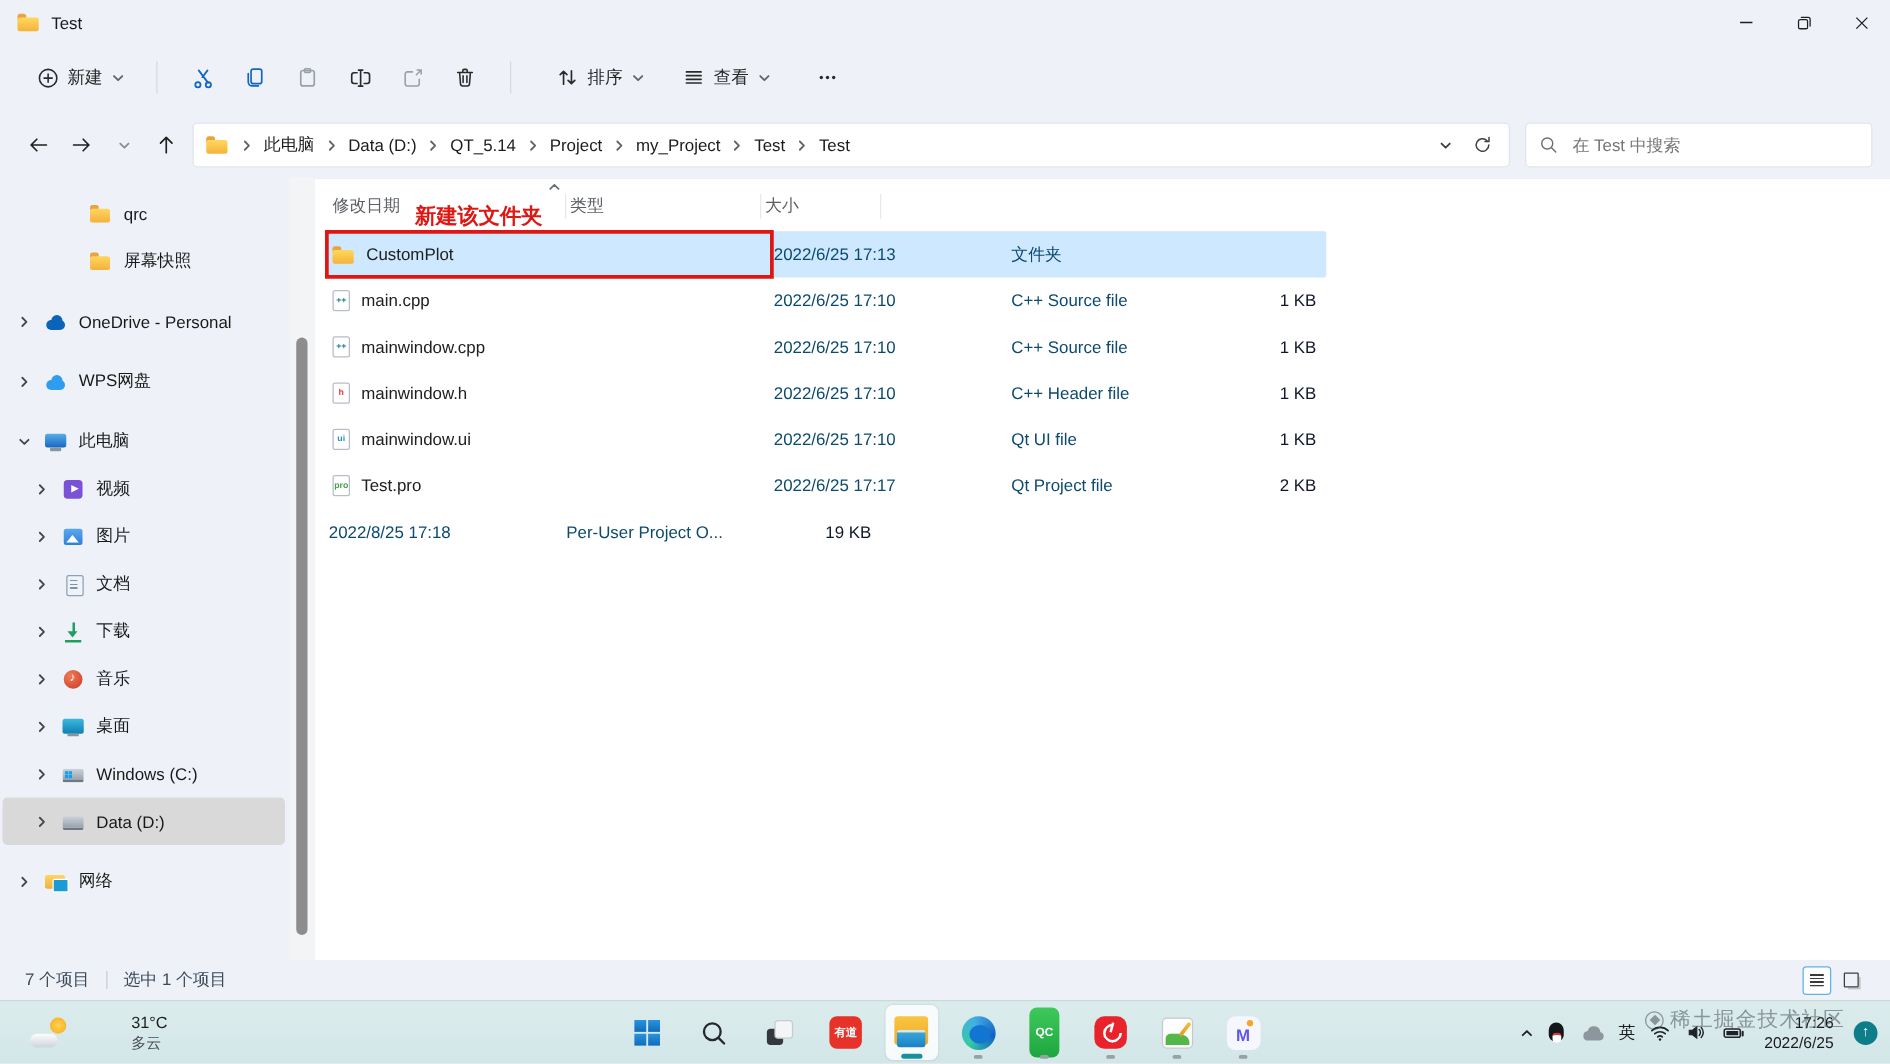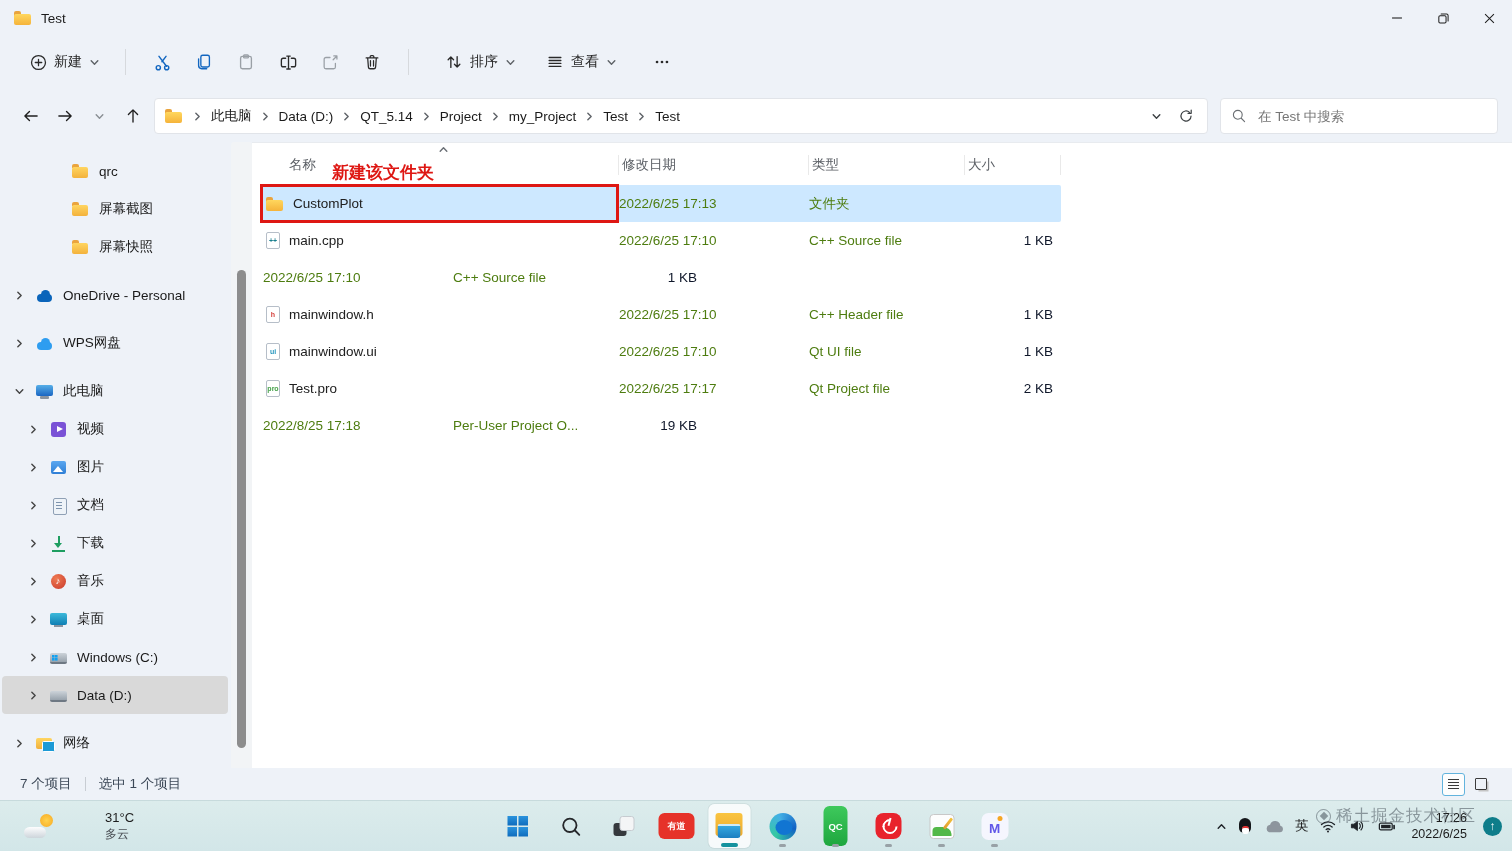--- a/index.html
+++ b/index.html
@@ -93,21 +93,21 @@
   .sort-caret{position:absolute;left:186px;top:1px;color:#6a6f75;}
   .fl-header{position:absolute;top:8px;left:11px;display:flex;height:28px;align-items:center;font-size:13.5px;color:#5c6066;}
   .hcell{display:flex;align-items:center;height:20px;border-right:1px solid #e9e9e9;padding-left:3px;}
   .hcell.first{padding-left:26px;}
   .hcell.last{justify-content:flex-start;}
   .fl-rows{position:absolute;top:42px;left:11px;}
   .frow{display:flex;align-items:center;height:37px;font-size:13.5px;color:#202020;border-radius:2px;}
   .frow.sel{background:#cde8ff;}
   .cell{display:flex;align-items:center;height:100%;}
   .cell.c-name{gap:9px;padding-left:3px;}
-  .cell.c-dim{color:#4d7c0f;}
+  .cell.c-dim{color:#0c4a6e;}
   .cell.c-size{justify-content:flex-end;padding-right:8px;color:#0f172a;}
   .fdoc{width:14px;height:17px;background:#fff;border:1px solid #b6bec8;border-radius:2px;
     display:flex;align-items:center;justify-content:center;font-size:7px;font-weight:bold;flex:none;}
   .red-box{position:absolute;left:8px;top:41px;width:359px;height:39px;border:3px solid #de1713;z-index:5;}
   .annotation{position:absolute;left:80px;top:18px;font-size:17px;font-weight:bold;color:#de1713;z-index:6;}
 
   
   .statusbar{position:absolute;left:0;right:0;bottom:0;height:32px;display:flex;align-items:center;
     padding:0 20px;font-size:13.5px;color:#3c4857;background:#eef2f8;}
   .st-divider{width:1px;height:14px;background:#c8cdd3;margin:0 13px;}
@@ -135,21 +135,21 @@
   .tk-ic{position:relative;display:flex;align-items:center;justify-content:center;}
   .tk-start{width:21px;height:21px;background:
     linear-gradient(#2a93dd,#0f6cbd) 0 0/9.5px 9.5px no-repeat,
     linear-gradient(#2a93dd,#0f6cbd) 11.5px 0/9.5px 9.5px no-repeat,
     linear-gradient(#2a93dd,#0f6cbd) 0 11.5px/9.5px 9.5px no-repeat,
     linear-gradient(#2a93dd,#0f6cbd) 11.5px 11.5px/9.5px 9.5px no-repeat;}
   .tk-search{color:#26282b;}
   .tk-taskview{width:21px;height:20px;}
   .tk-taskview::before{content:"";position:absolute;left:0;bottom:0;width:13px;height:13px;background:#35393d;border-radius:3px;}
   .tk-taskview::after{content:"";position:absolute;right:0;top:0;width:13px;height:13px;background:#f4f5f6;border:1px solid #c6cbd0;border-radius:3px;}
-  .tk-youdao{width:36px;height:26px;background:#e63229;border-radius:6px;}
+  .tk-youdao{width:26px;height:26px;background:#e63229;border-radius:6px;}
   .tk-youdao .tk-txt{color:#fff;font-size:9px;font-weight:bold;letter-spacing:0;}
   .tk-explorer{width:30px;height:26px;}
   .tk-explorer::before{content:"";position:absolute;left:1px;top:0;width:27px;height:23px;background:linear-gradient(#f9c440,#eeab2f);border-radius:3px;}
   .tk-explorer::after{content:"";position:absolute;left:3px;top:11px;width:23px;height:12px;background:linear-gradient(#34a7e0,#1c7fc0);
     border-top:2px solid #cdeaf8;border-radius:2px 2px 3px 3px;}
   .tk-edge{width:27px;height:27px;border-radius:50%;background:conic-gradient(from 220deg,#35c9a2,#43b0e5,#1261c4,#35c9a2);overflow:hidden;}
   .tk-edge::after{content:"";position:absolute;left:6px;top:7px;width:17px;height:15px;border-radius:50%;background:#1175d2;}
   .tk-qc{width:24px;height:40px;background:linear-gradient(#3ec95c,#1ea63e);border-radius:6px;}
   .tk-qc .tk-txt{color:#fff;font-size:9.5px;font-weight:bold;}
   .tk-netease{width:26px;height:26px;background:#e8232c;border-radius:8px;}
@@ -426,25 +426,20 @@
   <div class="sidebar">
     <div>
         <div class="side-item" style="padding-left: 46px;">
           <span class="side-chev"></span>
           <span class="sic sic-folder"></span>
           <span>qrc</span>
         </div>
         <div class="side-item" style="padding-left: 46px;">
           <span class="side-chev"></span>
           <span class="sic sic-folder"></span>
-          <span>屏幕截图</span>
-        </div>
-        <div class="side-item" style="padding-left: 46px;">
-          <span class="side-chev"></span>
-          <span class="sic sic-folder"></span>
           <span>屏幕快照</span>
         </div>
         <div class="side-item" style="margin-top: 10px; padding-left: 10px;">
           <span class="side-chev">
             <svg width="11" height="11" viewBox="0 0 10 10" fill="none" stroke="currentColor" stroke-linecap="round" stroke-linejoin="round" stroke-width="1.3">
               <path d="M3.5 2l3 3-3 3"></path>
             </svg>
           </span>
           <span class="sic sic-onedrive"></span>
           <span>OneDrive - Personal</span>
@@ -554,21 +549,20 @@
       <div class="thumb"></div>
     </div>
 
   <div class="content">
     <span class="svgic sort-caret">
         <svg width="11" height="11" viewBox="0 0 10 10" fill="none" stroke="currentColor" stroke-linecap="round" stroke-linejoin="round" stroke-width="1.3">
           <path d="M2 6.5l3-3 3 3"></path>
         </svg>
       </span>
     <div class="fl-header">
-        <span class="hcell first" style="width: 356px;">名称</span>
         <span class="hcell" style="width: 190px;">修改日期</span>
         <span class="hcell" style="width: 156px;">类型</span>
         <span class="hcell last" style="width: 96px;">大小</span>
       </div>
     <div class="fl-rows">
         <div class="frow sel">
           <span class="cell c-name" style="width: 356px;">
             <span class="gfold"></span>
             <span>CustomPlot</span>
           </span>
@@ -581,20 +575,26 @@
             <span class="fdoc">
               <span style="color: rgb(26, 127, 142);">++</span>
             </span>
             <span>main.cpp</span>
           </span>
           <span class="cell c-dim" style="width: 190px;">2022/6/25 17:10</span>
           <span class="cell c-dim" style="width: 156px;">C++ Source file</span>
           <span class="cell c-size" style="width: 96px;">1 KB</span>
         </div>
         <div class="frow">
+          <span class="cell c-name" style="width: 356px;">
+            <span class="fdoc">
+              <span style="color: rgb(26, 127, 142);">++</span>
+            </span>
+            <span>mainwindow.cpp</span>
+          </span>
           <span class="cell c-dim" style="width: 190px;">2022/6/25 17:10</span>
           <span class="cell c-dim" style="width: 156px;">C++ Source file</span>
           <span class="cell c-size" style="width: 96px;">1 KB</span>
         </div>
         <div class="frow">
           <span class="cell c-name" style="width: 356px;">
             <span class="fdoc">
               <span style="color: rgb(212, 63, 58);">h</span>
             </span>
             <span>mainwindow.h</span>

